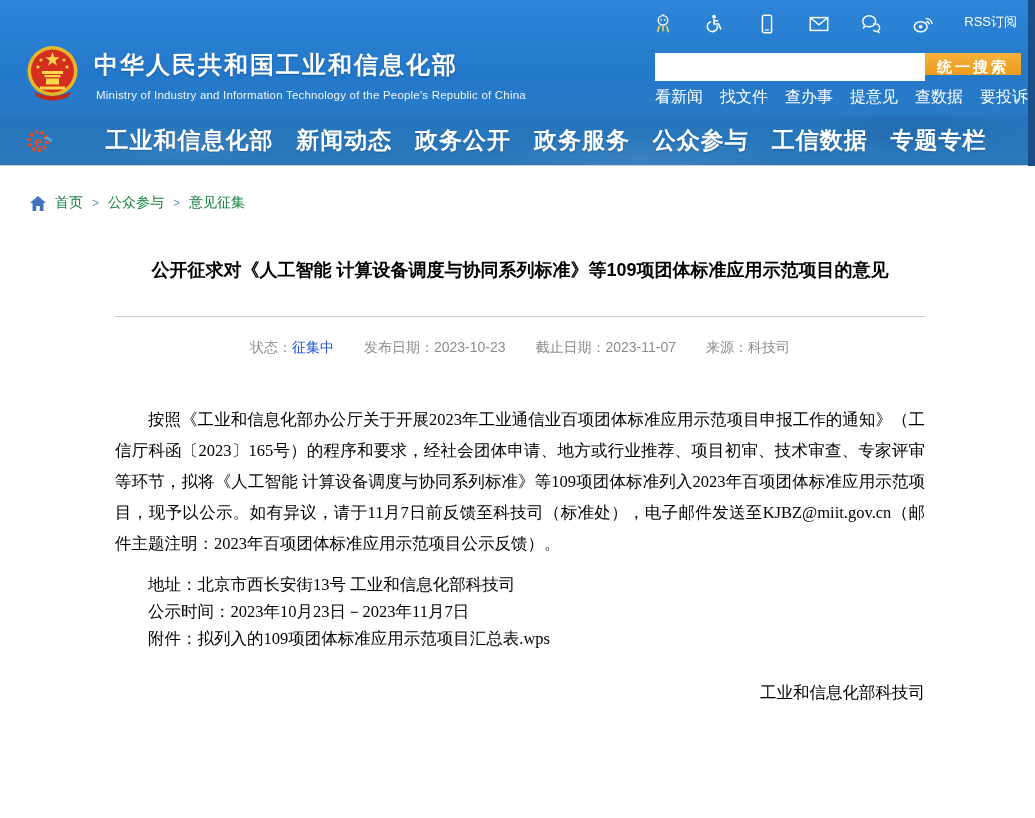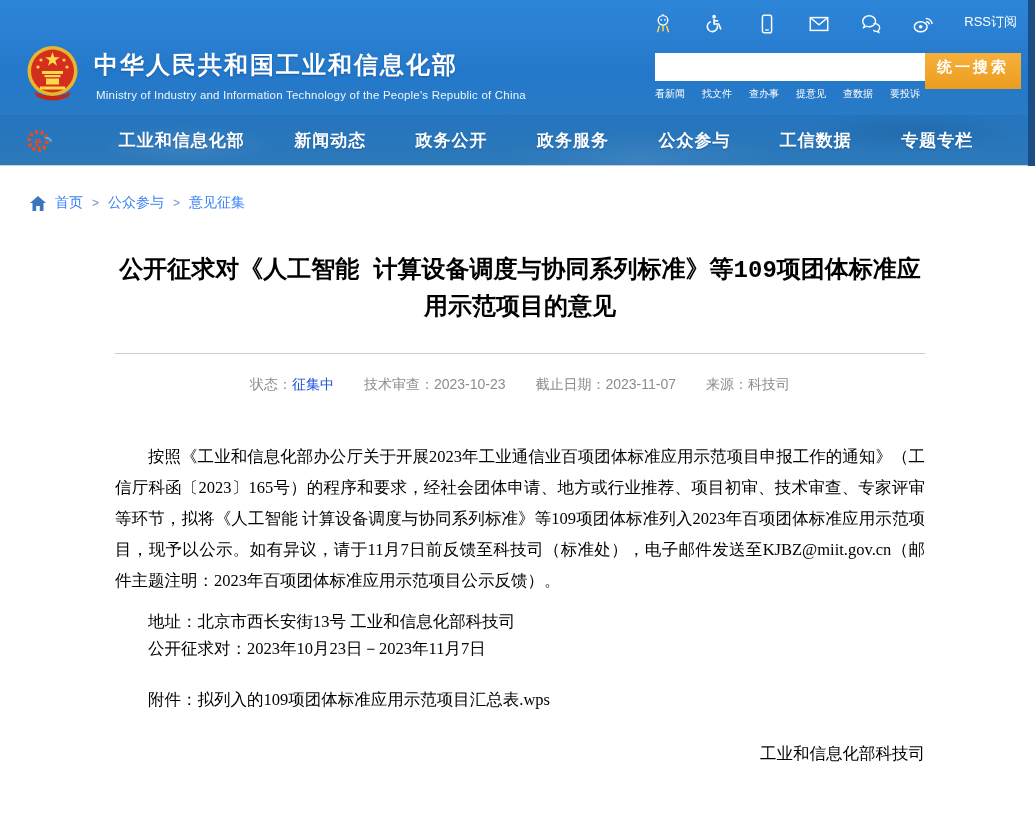--- a/index.html
+++ b/index.html
@@ -39,70 +39,70 @@
   }
   .site-subtitle {
     position:absolute; left:96px; top:89px; color:#eef5fd; font-size:11.5px;
     letter-spacing:0.2px; white-space:nowrap;
   }
   .search-input {
     position:absolute; left:655px; top:53px; width:270px; height:28px;
     border:none; background:#fff; outline:none; padding:0 8px; font-size:14px;
   }
   .search-button {
-    position:absolute; left:925px; top:53px; width:96px; height:36px;
+    position:absolute; left:925px; top:53px; width:96px; height:22px;
     background:linear-gradient(180deg,#f6b13c,#ec9c1e); border:none; cursor:pointer;
     color:#fff; font-size:15px; font-weight:bold; letter-spacing:3px; line-height:28px; text-align:center;
   }
   .quick-links {
     position:absolute; left:655px; top:87px; display:flex; gap:17px;
   }
-  .quick-link { color:#fff; font-size:10px; cursor:pointer; white-space:nowrap; }
+  .quick-link { color:#fff; font-size:16px; cursor:pointer; white-space:nowrap; }
   
   .nav-bar {
     position:absolute; left:0; top:115px; width:1028px; height:51px;
     display:flex; align-items:center; background:rgba(8,52,100,0.08);
   }
   .nav-logo { width:30px; height:30px; margin-left:24px; flex:0 0 auto; }
   .nav-items {
     flex:1; display:flex; justify-content:space-around; align-items:center;
     margin:0 30px 0 40px;
   }
   .nav-item {
-    color:#fff; font-size:17px; font-weight:bold; letter-spacing:1px;
+    color:#fff; font-size:23px; font-weight:bold; letter-spacing:1px;
     cursor:pointer; white-space:nowrap; text-shadow:0 1px 2px rgba(0,40,90,0.3);
   }
   
   .breadcrumb {
     position:absolute; left:30px; top:194px; display:flex; align-items:center; gap:9px;
     font-size:14px; color:#3e74bd;
   }
-  .crumb { color:#3b82f6; cursor:pointer;font-family:Liberation Serif, serif; }
+  .crumb { color:#15803d; cursor:pointer;font-family:Liberation Serif, serif; }
   .crumb-sep { color:#6f93c4; font-size:12px; }
   .home-icon { width:16px; height:15px; display:block; }
   
   .content { position:absolute; left:115px; top:252px; width:810px; }
   .article-title {
-    font-size:24px; font-weight:bold; color:#000; text-align:center;
-    line-height:37px; font-family:Liberation Mono, monospace;
+    font-size:18px; font-weight:bold; color:#000; text-align:center;
+    line-height:37px; font-family:Liberation Sans, sans-serif;
   }
   .title-rule { border:none; border-top:1px solid #cccccc; margin-top:27px; }
   .meta-row {
     margin-top:22px; text-align:center; font-size:14px; color:#8c8c8c; white-space:nowrap;
   }
   .meta-item { margin:0 13px; }
   .meta-status-value { color:#1d4ed8; }
   .article-body {
     margin-top:47px; font-family:"Liberation Serif","DejaVu Serif",serif;
     font-size:16.5px; color:#000;
   }
   .article-paragraph { text-indent:2em; line-height:31px; text-align:justify; }
   .contact-block { margin-top:12px; }
   .contact-line { text-indent:2em; line-height:27px; }
-  .attachment-line { margin-top:24px; text-indent:2em; line-height:27px; }
+  .attachment-line { text-indent:2em; line-height:27px; }
   .attachment-name { cursor:pointer; }
   .signature-block { margin-top:27px; text-align:right; line-height:27px; }
 </style>
 </head>
 <body>
 
 <div class="header">
   <div class="header-right-edge"></div>
 
   <div class="utility-row">
@@ -214,31 +214,31 @@
   <span class="crumb-sep">&gt;</span>
   <span class="crumb">意见征集</span>
 </div>
 
 <div class="content">
   <div class="article-title">公开征求对《人工智能 计算设备调度与协同系列标准》等109项团体标准应用示范项目的意见</div>
   <hr class="title-rule">
 
   <div class="meta-row">
     <span class="meta-item"><span>状态：</span><span class="meta-status-value">征集中</span></span>
-    <span class="meta-item"><span>技术审查：</span><span>2023-10-23</span></span>
+    <span class="meta-item"><span>发布日期：</span><span>2023-10-23</span></span>
     <span class="meta-item"><span>截止日期：</span><span>2023-11-07</span></span>
     <span class="meta-item"><span>来源：</span><span>科技司</span></span>
   </div>
 
   <div class="article-body">
     <p class="article-paragraph">按照《工业和信息化部办公厅关于开展2023年工业通信业百项团体标准应用示范项目申报工作的通知》（工信厅科函〔2023〕165号）的程序和要求，经社会团体申请、地方或行业推荐、项目初审、技术审查、专家评审等环节，拟将《人工智能 计算设备调度与协同系列标准》等109项团体标准列入2023年百项团体标准应用示范项目，现予以公示。如有异议，请于11月7日前反馈至科技司（标准处），电子邮件发送至KJBZ@miit.gov.cn（邮件主题注明：2023年百项团体标准应用示范项目公示反馈）。</p>
 
     <div class="contact-block">
       <div class="contact-line">地址：北京市西长安街13号  工业和信息化部科技司</div>
-      <div class="contact-line">公开征求对：2023年10月23日－2023年11月7日</div>
+      <div class="contact-line">公示时间：2023年10月23日－2023年11月7日</div>
     </div>
 
     <div class="attachment-line">
       <span>附件：</span><span class="attachment-name">拟列入的109项团体标准应用示范项目汇总表.wps</span>
     </div>
 
     <div class="signature-block">
       <div>工业和信息化部科技司</div>
 
     </div>

